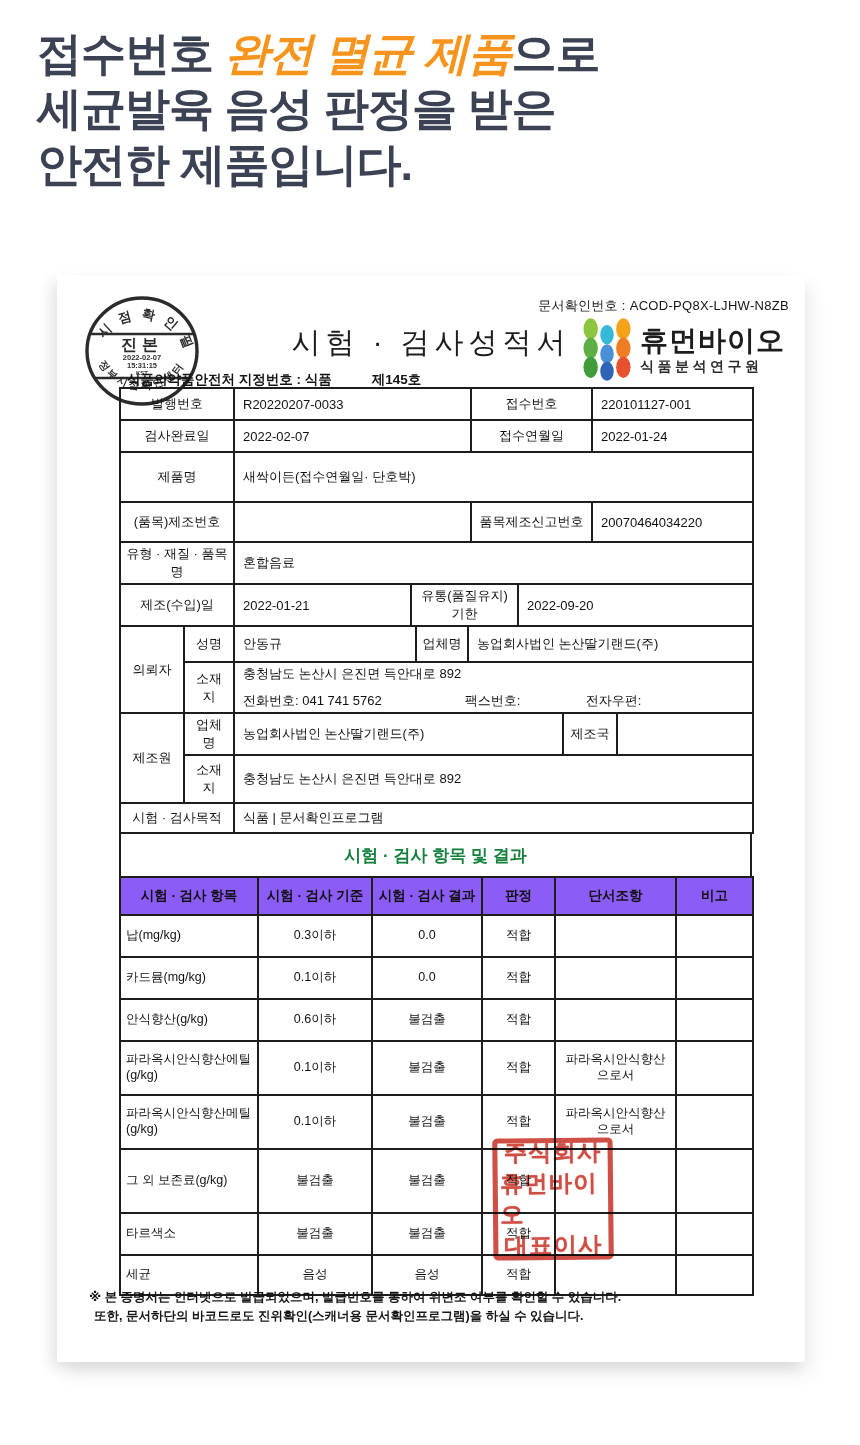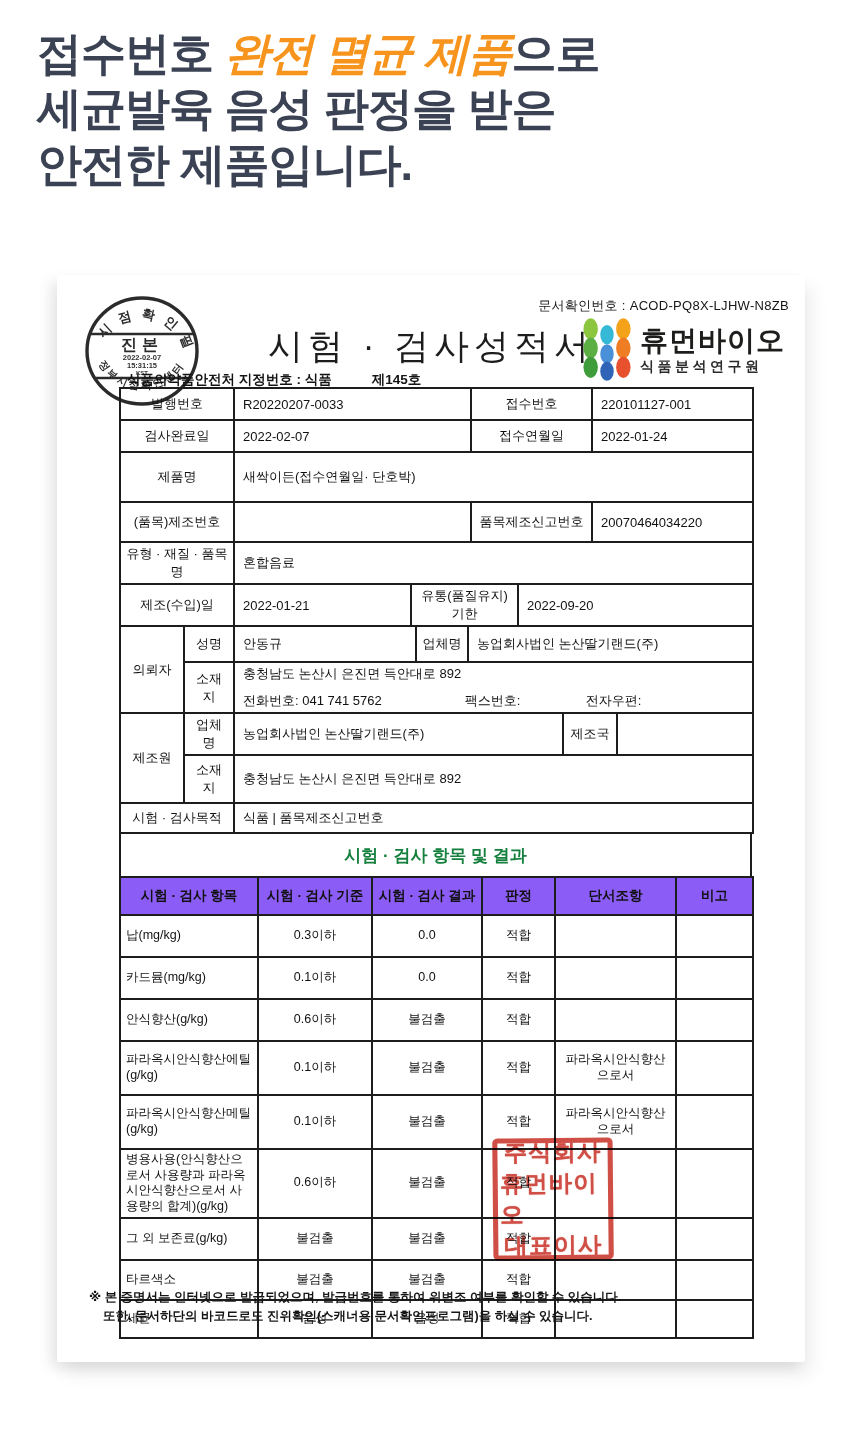--- a/index.html
+++ b/index.html
@@ -14,21 +14,21 @@
   
   .paper{position:absolute;left:57px;top:275px;width:748px;height:1087px;background:#fff;
          border-radius:2px;
          box-shadow:-7px 6px 14px rgba(0,0,0,.09), 7px 12px 18px rgba(0,0,0,.07);}
 
   .doc-no{position:absolute;top:22px;right:16px;font-size:13px;color:#151515;letter-spacing:.3px;}
 
   .seal{position:absolute;left:24px;top:18px;width:122px;height:116px;opacity:.93;}
 
   .title{position:absolute;left:0;right:0;top:48px;margin:0;text-align:center;
-         font-size:35px;font-weight:500;color:#1d1d1d;letter-spacing:5px;}
+         font-size:29px;font-weight:500;color:#1d1d1d;letter-spacing:5px;}
 
   .logo{position:absolute;right:20px;top:40px;display:flex;align-items:center;gap:8px;}
   .logo-name{font-size:28px;font-weight:900;color:#1d1d1b;letter-spacing:1px;line-height:1.05;}
   .logo-sub{font-size:14px;font-weight:700;color:#2b2b2b;letter-spacing:3.5px;margin-top:2px;}
 
   .reg-line{position:absolute;left:70px;top:96px;font-size:13.5px;color:#141414;display:flex;gap:40px;font-weight:600;}
 
   
   .tables{position:absolute;left:62px;top:112px;width:633px;}
   .tables table{border-collapse:collapse;table-layout:fixed;width:633px;margin-top:-2px;}
@@ -68,21 +68,21 @@
 
   
   .red-stamp{position:absolute;left:437px;top:863px;width:104px;height:104px;
              border:5px solid #c9352b;border-radius:5px;padding:4px 2px;
              display:flex;flex-direction:column;align-items:center;justify-content:center;
              color:#c9352b;font-weight:900;font-size:23px;letter-spacing:1px;line-height:1.35;
              transform:rotate(-.6deg) scaleX(1.02);mix-blend-mode:multiply;opacity:.88;
              text-shadow:0 0 1px #d75349;}
 
   .footnote{position:absolute;left:32px;top:1013px;font-size:12.5px;color:#151515;line-height:1.55;font-weight:600;}
-  .fn2{margin-left:14px;}
+  .fn2{margin-left:5px;}
 </style>
 </head>
 <body>
 
 <div class="stage">
 
   <header class="headline">
     <div><span>접수번호 </span><span class="hl-orange">완전 멸균 제품</span><span>으로</span></div>
     <div>세균발육 음성 판정을 받은</div>
     <div>안전한 제품입니다.</div>
@@ -279,21 +279,21 @@
         </table>
 
       <table class="t8">
         <colgroup>
             <col style="width:114px">
             <col style="width:519px">
           </colgroup>
         <tbody>
             <tr>
           <td class="lbl">시험 · 검사목적</td>
-          <td class="val">식품 | 품목제조신고번호</td>
+          <td class="val">식품 | 문서확인프로그램</td>
         </tr>
       </tbody>
         </table>
 
       <div class="section-title">시험 · 검사 항목 및 결과</div>
 
       <table class="rtable">
         <colgroup>
             <col style="width:138px">
             <col style="width:114px">
@@ -347,28 +347,20 @@
             </tr>
             <tr>
               <td class="rc rc0">파라옥시안식향산메틸(g/kg)</td>
               <td class="rc rc1">0.1이하</td>
               <td class="rc rc2">불검출</td>
               <td class="rc rc3">적합</td>
               <td class="rc rc4">파라옥시안식향산으로서</td>
               <td class="rc rc5"></td>
             </tr>
             <tr>
-              <td class="rc rc0">병용사용(안식향산으로서 사용량과 파라옥시안식향산으로서 사용량의 합계)(g/kg)</td>
-              <td class="rc rc1">0.6이하</td>
-              <td class="rc rc2">불검출</td>
-              <td class="rc rc3">적합</td>
-              <td class="rc rc4"></td>
-              <td class="rc rc5"></td>
-            </tr>
-            <tr>
               <td class="rc rc0">그 외 보존료(g/kg)</td>
               <td class="rc rc1">불검출</td>
               <td class="rc rc2">불검출</td>
               <td class="rc rc3">적합</td>
               <td class="rc rc4"></td>
               <td class="rc rc5"></td>
             </tr>
             <tr>
               <td class="rc rc0">타르색소</td>
               <td class="rc rc1">불검출</td>

